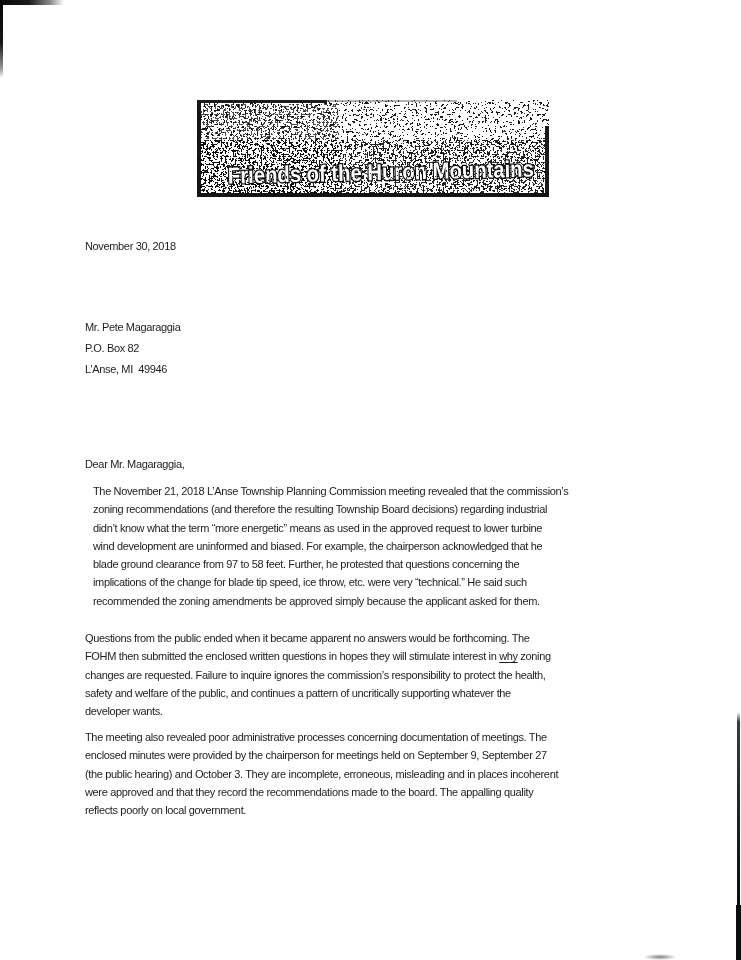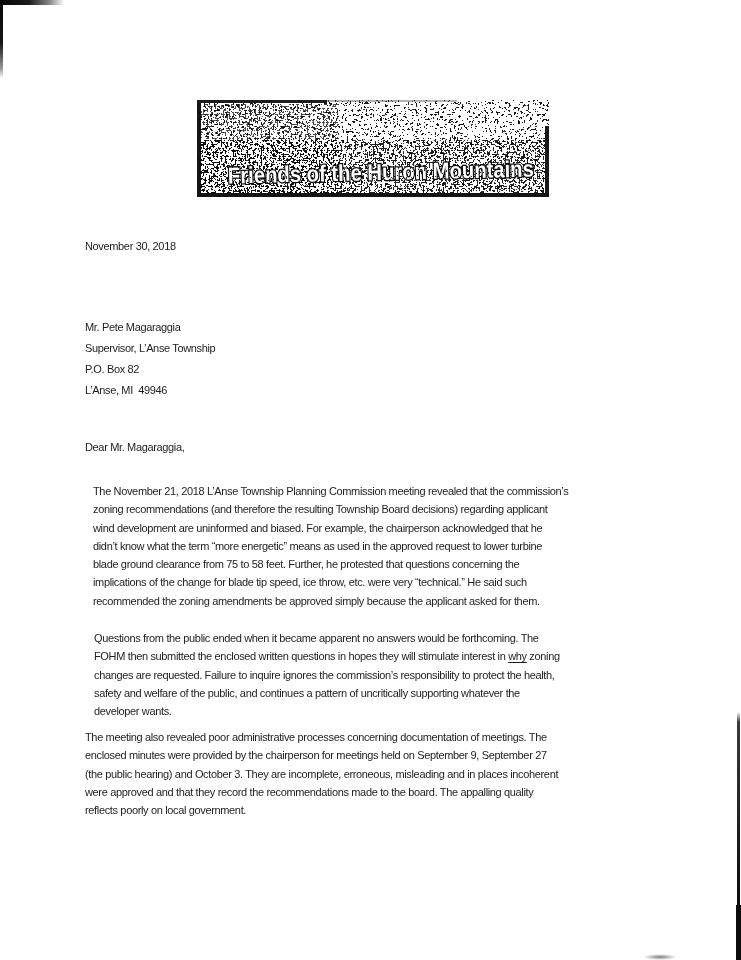--- a/index.html
+++ b/index.html
@@ -31,23 +31,23 @@
   
   .letterhead { position:absolute; left:197px; top:100px; width:352px; height:97px; }
   
   .body-text {
     position:absolute; left:85px; font-size:11px; letter-spacing:-0.35px;
     line-height:18.3px; color:#1d1d1d;
   }
   .bl { white-space:pre; }
   .date-line  { top:237px; }
   .recipient  { top:317px; line-height:21px; }
-  .salutation { top:438px; }
+  .salutation { top:455px; }
   .para1 { top:482px;margin-left:8px; }
-  .para2 { top:629px;margin-left:9px; }
+  .para2 { top:629px; }
   .para3 { top:728px; }
   .u { text-decoration:underline; text-underline-offset:2px; }
 </style>
 </head>
 <body>
 
 <div class="page">
 
   <div class="artifact-top-edge"></div>
   <div class="artifact-left-edge"></div>
@@ -91,33 +91,32 @@
       <rect x="0" y="93" width="352" height="4" fill="#141414"></rect>
       <text x="184" y="80" text-anchor="middle" textLength="306" lengthAdjust="spacingAndGlyphs" font-family="Liberation Sans, DejaVu Sans, sans-serif" font-weight="bold" font-size="23" fill="#ffffff" stroke="#0e0e0e" stroke-width="2.6" paint-order="stroke" transform="rotate(-1.3 184 78)">Friends of the Huron Mountains</text>
       <rect width="352" height="97" filter="url(#nSparse)" opacity="0.8"></rect>
     </svg>
   </div>
 
   <div class="body-text date-line bl">November 30, 2018</div>
 
   <div class="body-text recipient">
     <div class="bl">Mr. Pete Magaraggia</div>
-    <div class="bl">Supervisor, L’Anse Township</div>
     <div class="bl">P.O. Box 82</div>
     <div class="bl">L’Anse, MI  49946</div>
   </div>
 
   <div class="body-text salutation bl">Dear Mr. Magaraggia,</div>
 
   <div class="body-text para1">
     <div class="bl">The November 21, 2018 L’Anse Township Planning Commission meeting revealed that the commission’s</div>
-    <div class="bl">zoning recommendations (and therefore the resulting Township Board decisions) regarding applicant</div>
+    <div class="bl">zoning recommendations (and therefore the resulting Township Board decisions) regarding industrial</div>
+    <div class="bl">didn’t know what the term “more energetic” means as used in the approved request to lower turbine</div>
     <div class="bl">wind development are uninformed and biased. For example, the chairperson acknowledged that he</div>
-    <div class="bl">didn’t know what the term “more energetic” means as used in the approved request to lower turbine</div>
-    <div class="bl">blade ground clearance from 75 to 58 feet. Further, he protested that questions concerning the</div>
+    <div class="bl">blade ground clearance from 97 to 58 feet. Further, he protested that questions concerning the</div>
     <div class="bl">implications of the change for blade tip speed, ice throw, etc. were very “technical.” He said such</div>
     <div class="bl">recommended the zoning amendments be approved simply because the applicant asked for them.</div>
   </div>
 
   <div class="body-text para2">
     <div class="bl">Questions from the public ended when it became apparent no answers would be forthcoming. The</div>
     <div class="bl"><span>FOHM then submitted the enclosed written questions in hopes they will stimulate interest in </span><span class="u">why</span><span> zoning</span></div>
     <div class="bl">changes are requested. Failure to inquire ignores the commission’s responsibility to protect the health,</div>
     <div class="bl">safety and welfare of the public, and continues a pattern of uncritically supporting whatever the</div>
     <div class="bl">developer wants.</div>

